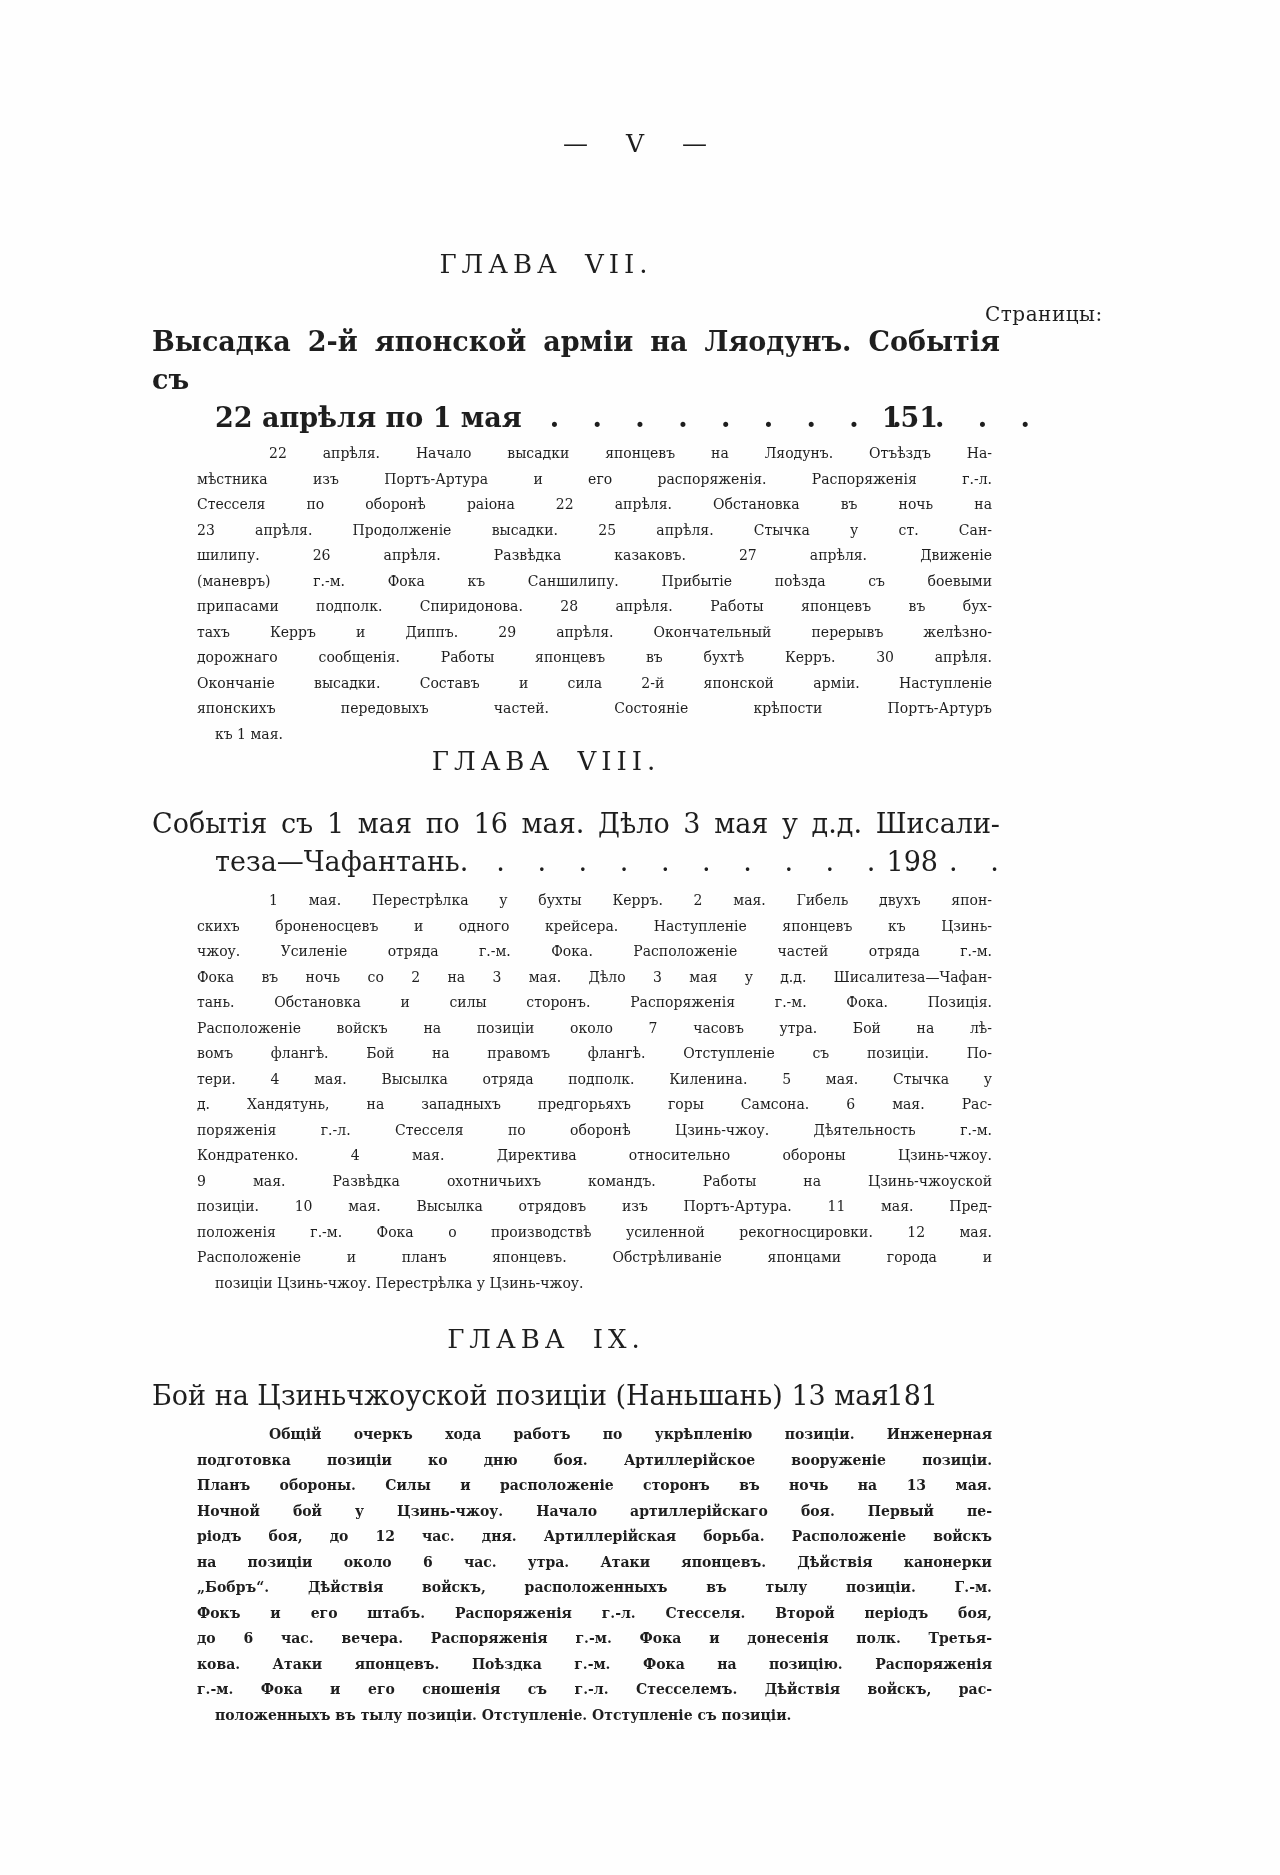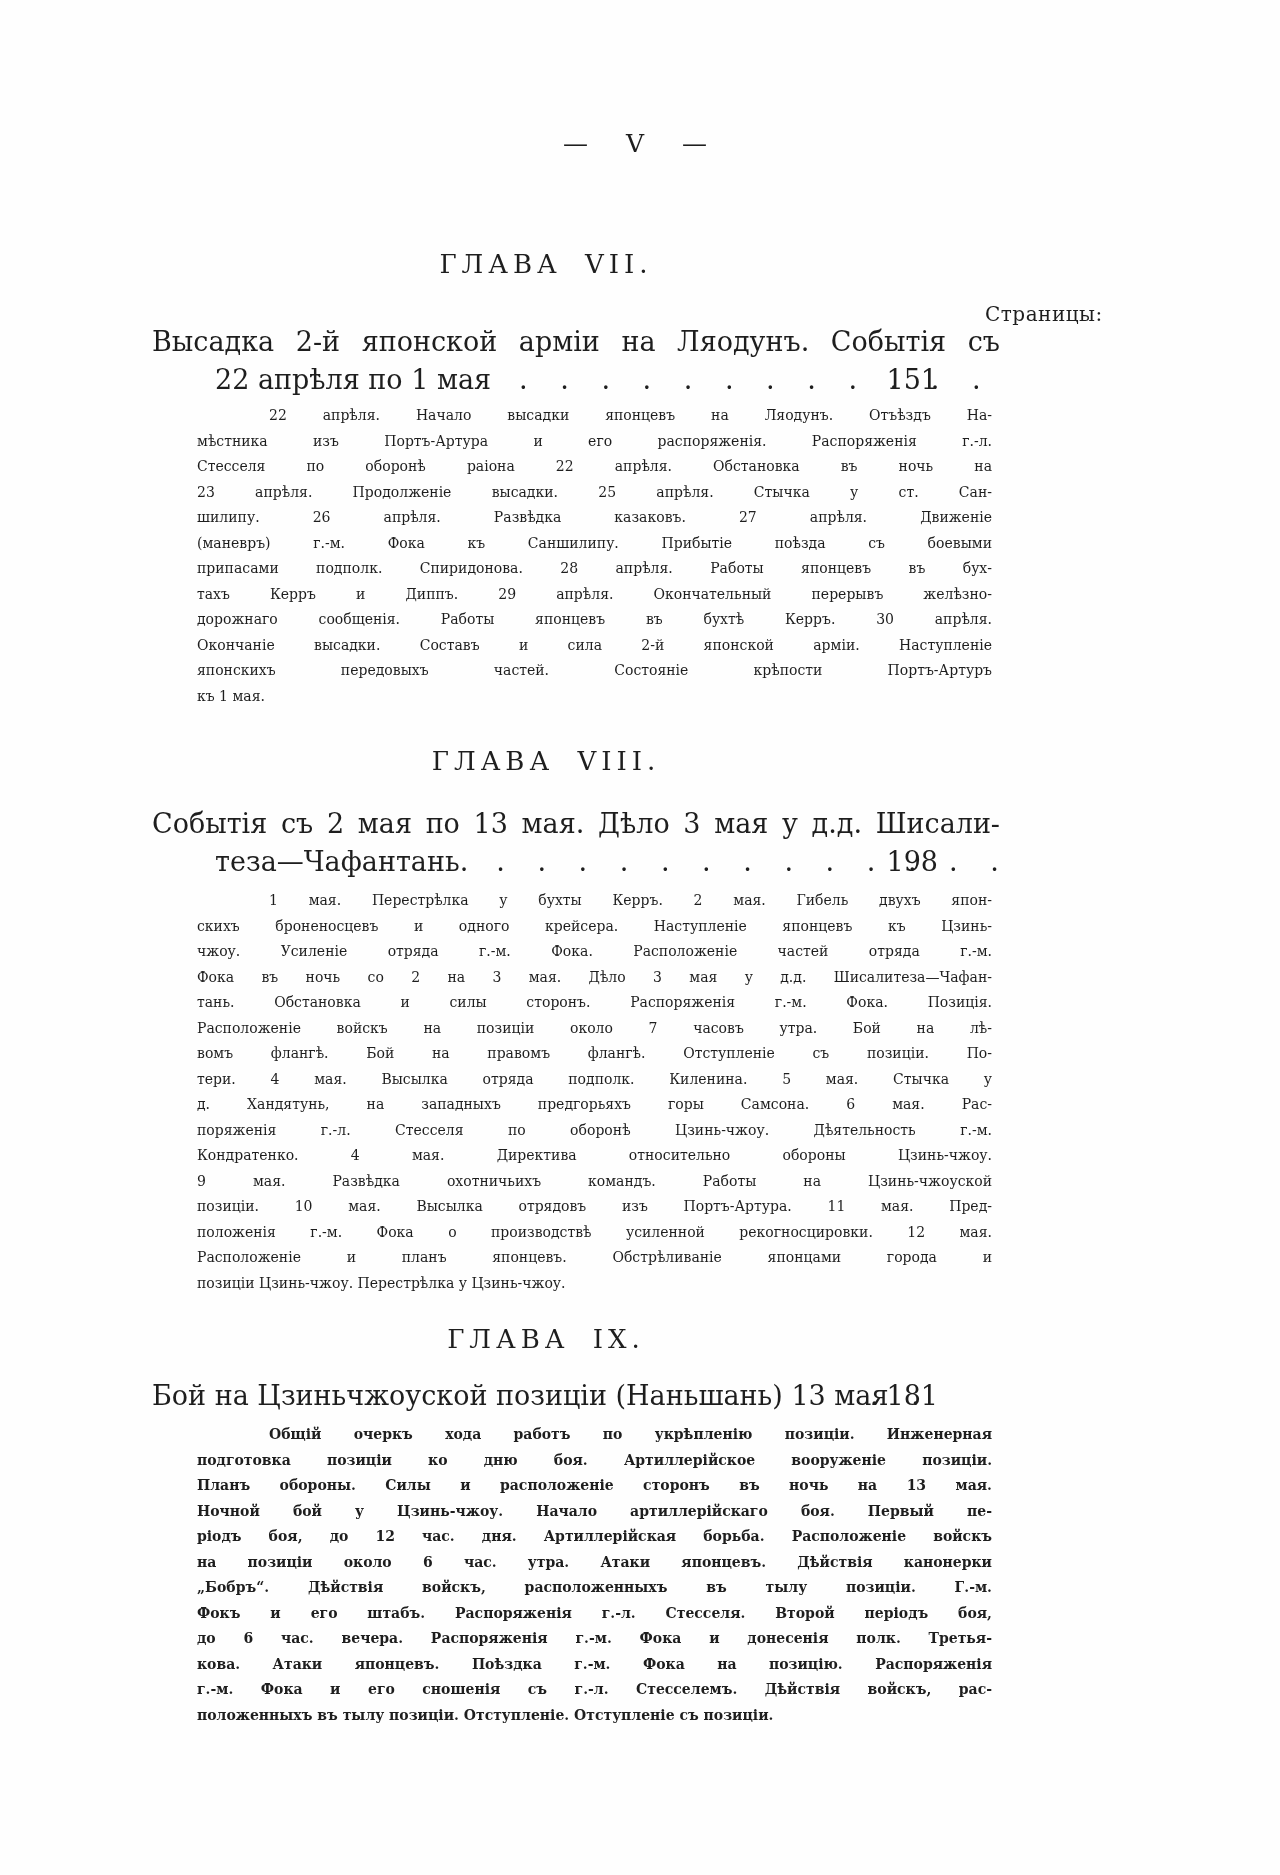--- a/index.html
+++ b/index.html
@@ -28,21 +28,21 @@
     text-align:center;
     font-size:26px; font-weight:normal;
     letter-spacing:5px; word-spacing:10px;
     line-height:26px;
   }
   .entry {
     position:relative;
     margin-left:152px; width:848px;
     font-size:27px; line-height:38px;
   }
-  #ch7 .entry { margin-top:46px; }
+  #ch7 .entry { margin-top:46px;font-weight:bold; }
   #ch8 .entry { margin-top:31px; }
   #ch9 .entry { margin-top:25px; }
   .t1 { text-align:justify; text-align-last:justify; }
   .t2-row { margin-left:63px; white-space:nowrap; }
   .t1-row { white-space:nowrap; }
   .t1-text {
     display:inline-block; width:690px;
     text-align:justify; text-align-last:justify;
     vertical-align:bottom;
   }
@@ -53,21 +53,21 @@
     font-size:14px; line-height:25.5px;
   }
   #ch7 .summary { margin-top:4px; }
   #ch8 .summary { margin-top:7px; }
   #ch9 .summary { margin-top:7px;font-weight:bold; }
   .summary-line {
     display:block;
     text-align:justify; text-align-last:justify;
   }
   .summary-line.first { text-indent:72px; }
-  .summary-line.last { text-align-last:left; }
+  .summary-line.last { text-align-last:left;margin-left:18px; }
 </style>
 </head>
 <body>
 
 <div class="page">
 
   <div class="folio">— V —</div>
 
   <div class="pages-label">Страницы:</div>
 
@@ -90,21 +90,21 @@
         <span class="summary-line">дорожнаго сообщенія. Работы японцевъ въ бухтѣ Керръ. 30 апрѣля.</span>
         <span class="summary-line">Окончаніе высадки. Составъ и сила 2-й японской арміи. Наступленіе</span>
         <span class="summary-line">японскихъ передовыхъ частей. Состояніе крѣпости Портъ-Артуръ</span>
         <span class="summary-line last">къ 1 мая.</span>
       </p>
   </section>
 
   <section class="chapter" id="ch8">
     <h2 class="chapter-heading">ГЛАВА VIII.</h2>
     <div class="entry">
-      <div class="t1">Событія съ 2 мая по 13 мая. Дѣло 3 мая у д.д. Шисали-</div>
+      <div class="t1">Событія съ 1 мая по 16 мая. Дѣло 3 мая у д.д. Шисали-</div>
       <div class="t2-row"><span class="t2-text">теза—Чафантань.</span><span class="dots">. . . . . . . . . . . . .</span></div>
       <span class="pagenum">198</span>
     </div>
     <p class="summary">
         <span class="summary-line first">1 мая. Перестрѣлка у бухты Керръ. 2 мая. Гибель двухъ япон-</span>
         <span class="summary-line">скихъ броненосцевъ и одного крейсера. Наступленіе японцевъ къ Цзинь-</span>
         <span class="summary-line">чжоу. Усиленіе отряда г.-м. Фока. Расположеніе частей отряда г.-м.</span>
         <span class="summary-line">Фока въ ночь со 2 на 3 мая. Дѣло 3 мая у д.д. Шисалитеза—Чафан-</span>
         <span class="summary-line">тань. Обстановка и силы сторонъ. Распоряженія г.-м. Фока. Позиція.</span>
         <span class="summary-line">Расположеніе войскъ на позиціи около 7 часовъ утра. Бой на лѣ-</span>

